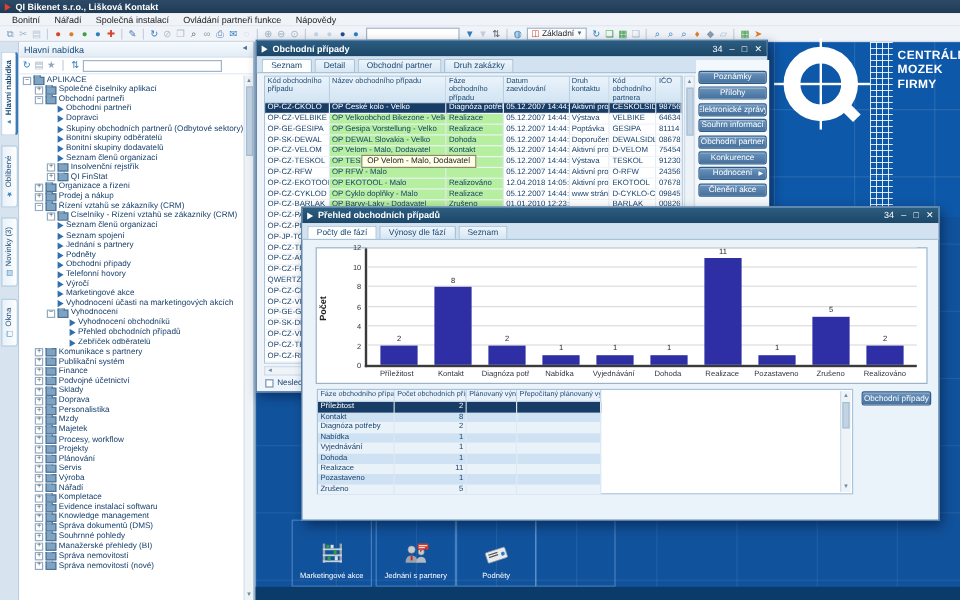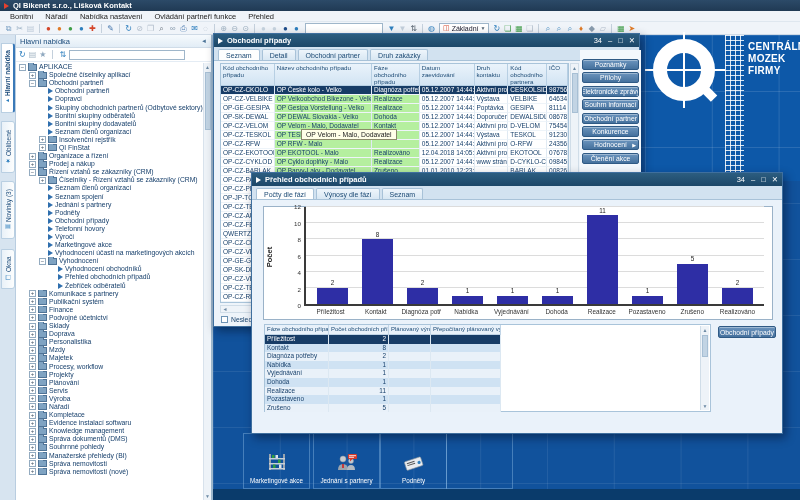--- a/index.html
+++ b/index.html
@@ -128,23 +128,23 @@
 <div id="app">
 
   <div class="titlebar">
     <span class="tri"></span>
     <span class="ttxt">QI Bikenet s.r.o., Lišková Kontakt</span>
   </div>
 
   <div class="menubar" id="menubar">
       <span class="mitem">Bonitní</span>
       <span class="mitem">Nářadí</span>
-      <span class="mitem">Nabídka nastavení</span>
+      <span class="mitem">Společná instalací</span>
       <span class="mitem">Ovládání partneři funkce</span>
-      <span class="mitem">Přehled</span>
+      <span class="mitem">Nápovědy</span>
     </div>
   <div class="toolbar" id="toolbar">
       <span class="ticon" style="color: rgb(122, 160, 196);">⧉</span>
       <span class="ticon" style="color: rgb(154, 176, 196);">✂</span>
       <span class="ticon" style="color: rgb(184, 198, 214);">▤</span>
       <span class="tsep"></span>
       <span class="ticon" style="color: rgb(212, 69, 42);">●</span>
       <span class="ticon" style="color: rgb(224, 123, 40);">●</span>
       <span class="ticon" style="color: rgb(63, 158, 72);">●</span>
       <span class="ticon" style="color: rgb(46, 127, 190);">●</span>

